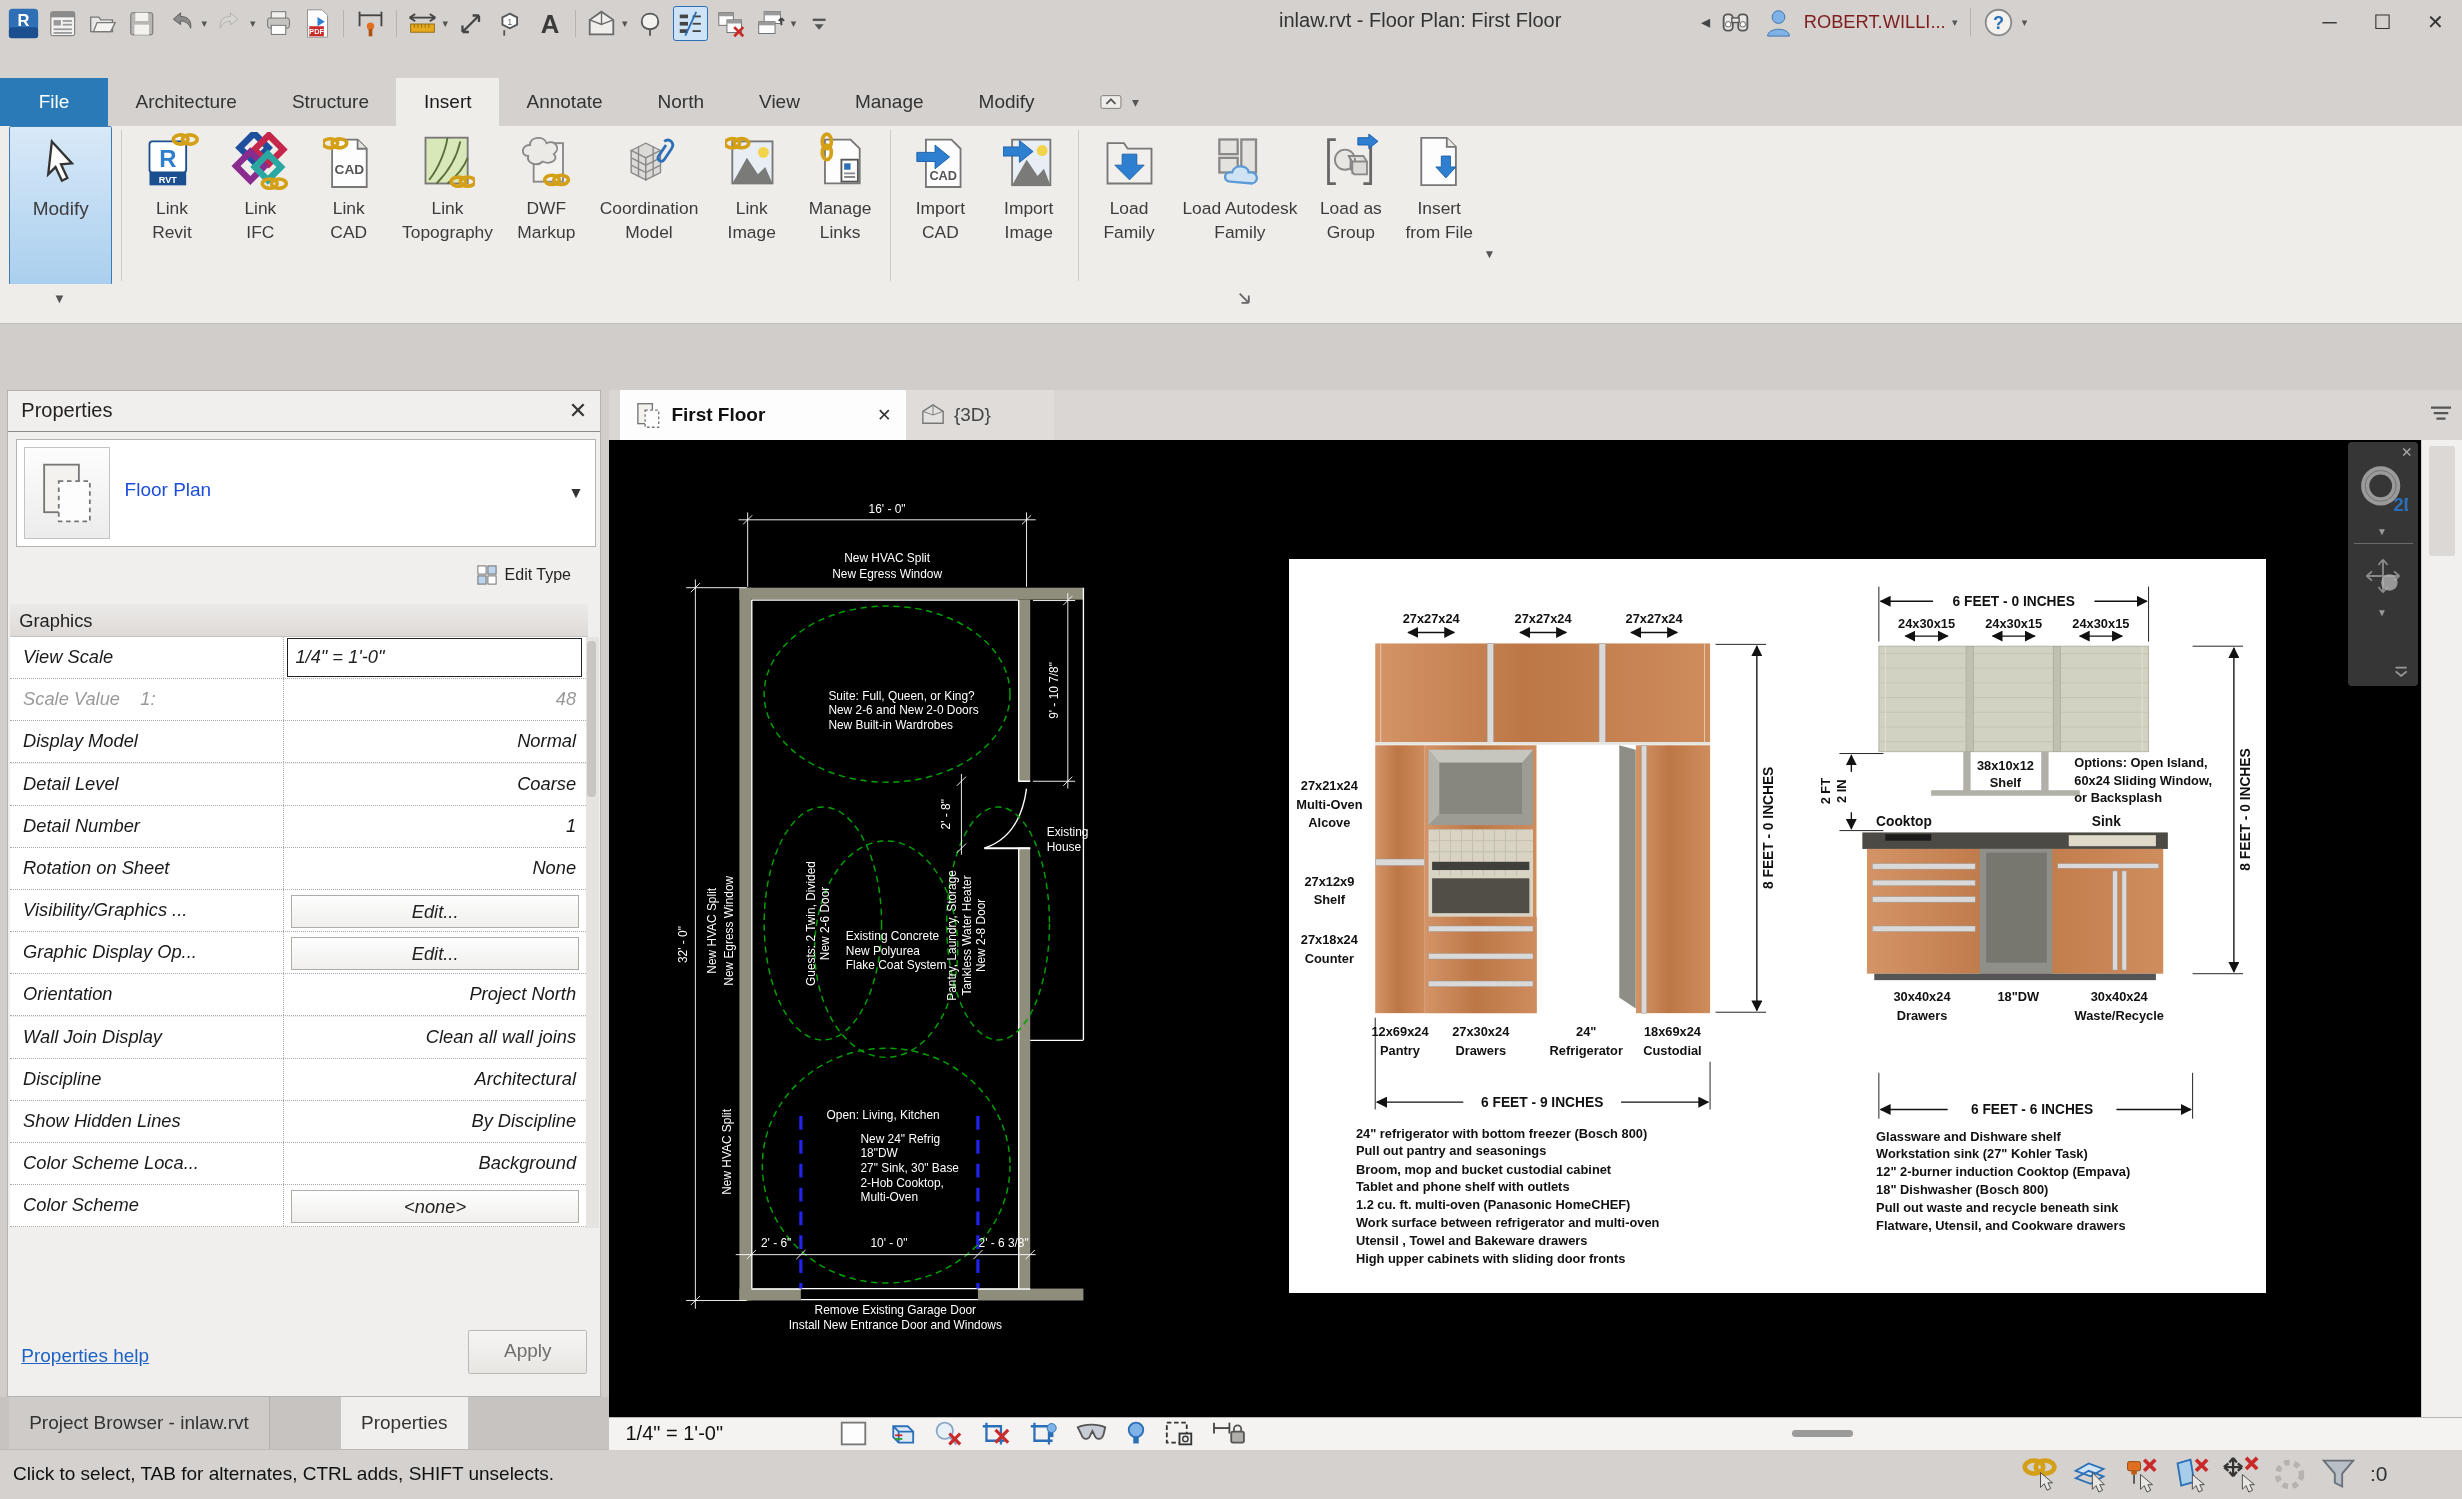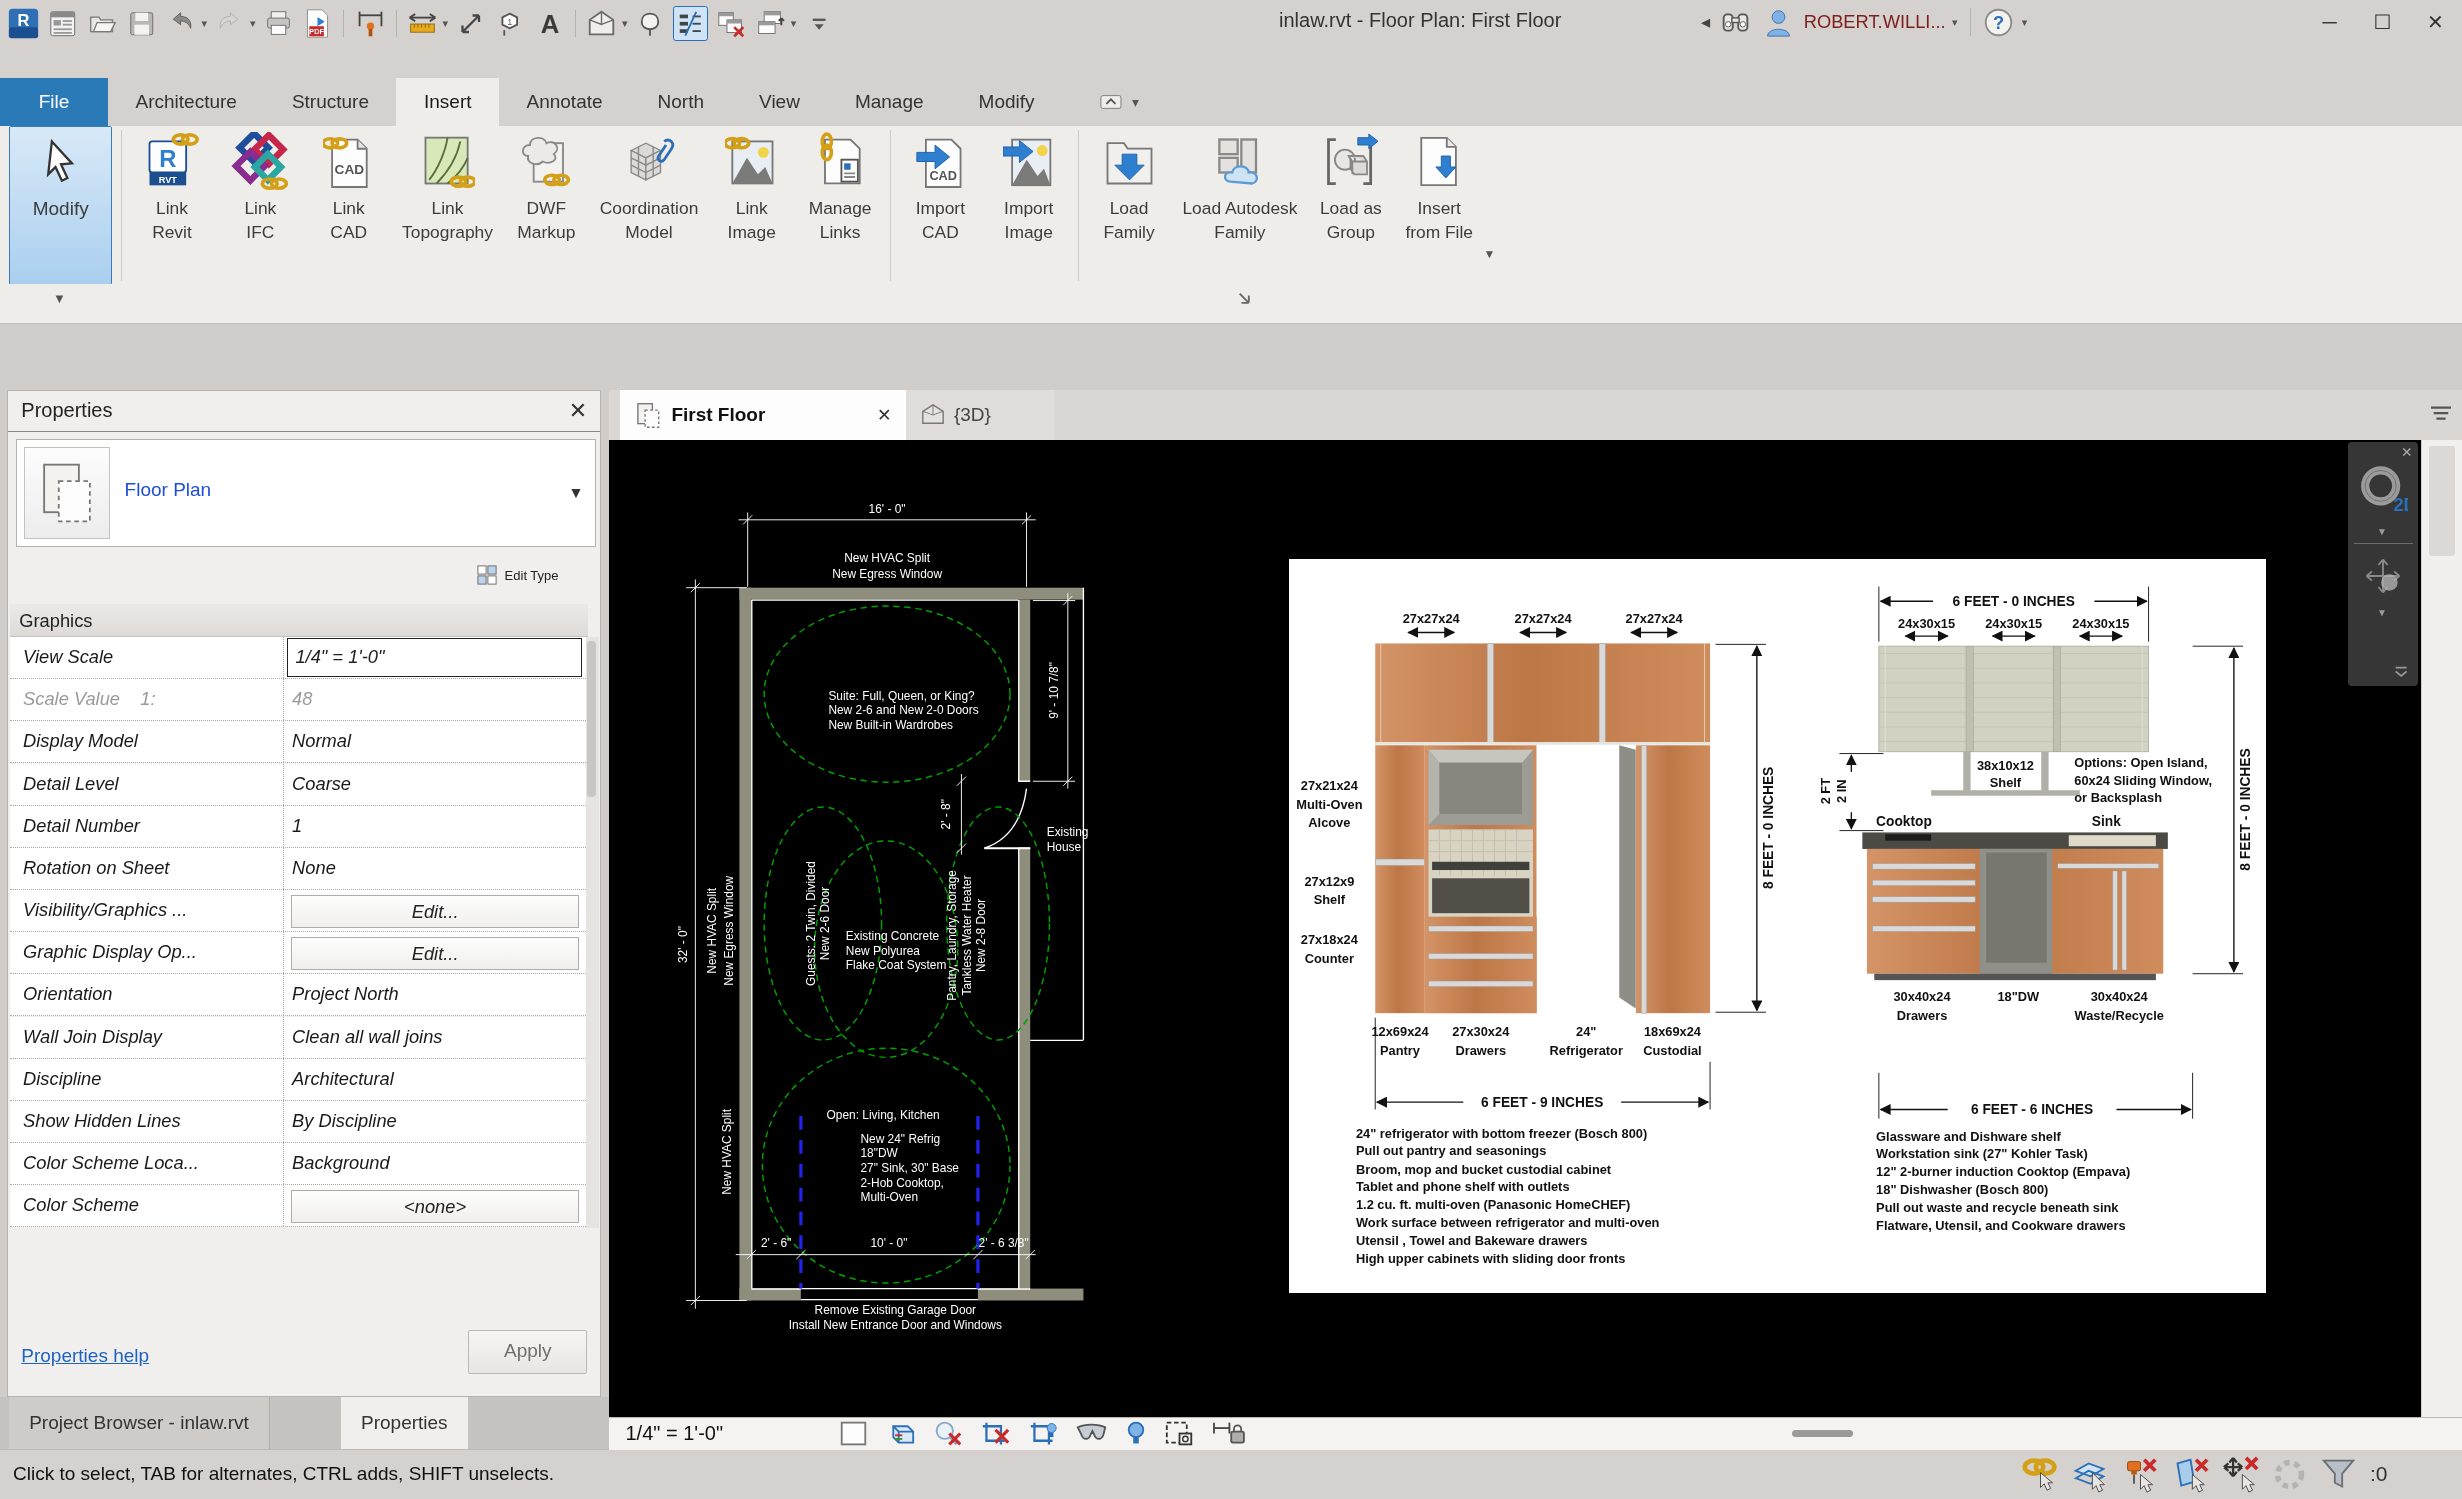--- a/index.html
+++ b/index.html
@@ -39,26 +39,26 @@
   .phead .t{position:absolute;left:13px;top:8.3px;font-size:20px;color:#222;}
   .phead .x{position:absolute;right:13px;top:7.3px;font-size:22px;color:#333;}
   #typebox{position:absolute;left:7.3px;top:48px;width:578px;height:106px;background:#fff;border:0.9px solid #b5b2af;}
   #typebox .ic{position:absolute;left:7.3px;top:7.3px;width:84px;height:90px;border:0.9px solid #c5c2bf;background:linear-gradient(#fdfdfd,#ececec);display:flex;align-items:center;justify-content:center;}
   #typebox .lab{position:absolute;left:108px;top:39px;font-size:19px;color:#1d4ed8;}
   #typebox .ar{position:absolute;right:11px;top:44px;font-size:15.6px;color:#333;}
   #instrow{position:absolute;left:0px;top:161px;width:594px;height:48px;}
   #instcombo{position:absolute;left:5.5px;top:1.8px;width:446px;height:40px;background:#fff;border:0.9px solid #a9a6a3;box-sizing:border-box;}
   #instcombo .v{position:absolute;left:9.2px;top:8.3px;font-size:19px;color:#111;}
   #instcombo .ch{position:absolute;right:9.2px;top:15.6px;}
-  #edittype{position:absolute;left:459px;top:3.7px;width:132px;height:39px;display:flex;align-items:center;gap:7.3px;font-size:13px;color:#222;padding-left:10px;}
+  #edittype{position:absolute;left:459px;top:3.7px;width:132px;height:39px;display:flex;align-items:center;gap:7.3px;font-size:16px;color:#222;padding-left:10px;}
   #sechead{position:absolute;left:1.8px;top:213px;width:578px;height:33px;background:linear-gradient(#eceae8,#dddad7);border-bottom:0.9px solid #c5c2bf;font-size:18.3px;color:#222;padding-left:9.2px;line-height:33px;box-sizing:border-box;}
   .grid{position:absolute;left:1.8px;top:246px;width:578px;}
   .prow{position:absolute;left:0;width:578px;height:42px;background:#fff;border-bottom:0.9px dotted #a9a9a9;box-sizing:border-box;font-style:italic;}
   .prow .lab{position:absolute;left:13px;top:9.2px;font-size:18.3px;color:#1a1a1a;white-space:pre;}
-  .prow .val{position:absolute;left:282px;top:9.2px;width:284px;font-size:18.3px;color:#1a1a1a;}
+  .prow .val{position:absolute;left:282px;top:9.2px;width:284px;font-size:18.3px;color:#1a1a1a;text-align:right;}
   .prow .cdiv{position:absolute;left:273px;top:0;width:0;height:100%;border-left:0.9px dotted #a9a9a9;}
   .prow.dis .lab,.prow.dis .val{color:#9a9a9a;}
   .valbox{position:absolute;left:277px;top:0.9px;width:295px;height:39px;border:1.8px solid #222;background:#fff;box-sizing:border-box;}
   .valbox span{position:absolute;left:7.3px;top:7.3px;font-size:18.3px;}
   .vbtn{position:absolute;left:281px;top:4.6px;width:288px;height:33px;border:0.9px solid #b0ada9;background:linear-gradient(#fefefe,#f0efed);text-align:center;font-size:18.3px;color:#222;line-height:31px;box-sizing:border-box;}
   #gridscroll{position:absolute;right:1.8px;top:246px;width:13px;height:591px;background:#e6e4e1;}
   #gridscroll .thumb{position:absolute;left:1.8px;top:3.7px;width:9.2px;height:156px;background:#c8c5c2;border-radius:3.7px;}
   #prophelp{position:absolute;left:13px;top:954px;font-size:19px;color:#1e63c4;text-decoration:underline;}
   #applybtn{position:absolute;right:13px;top:939px;width:117px;height:42px;background:linear-gradient(#f6f5f3,#e8e6e3);border:0.9px solid #bcb9b5;border-radius:1.8px;text-align:center;line-height:40px;font-size:19px;color:#6e6e6e;}
   

